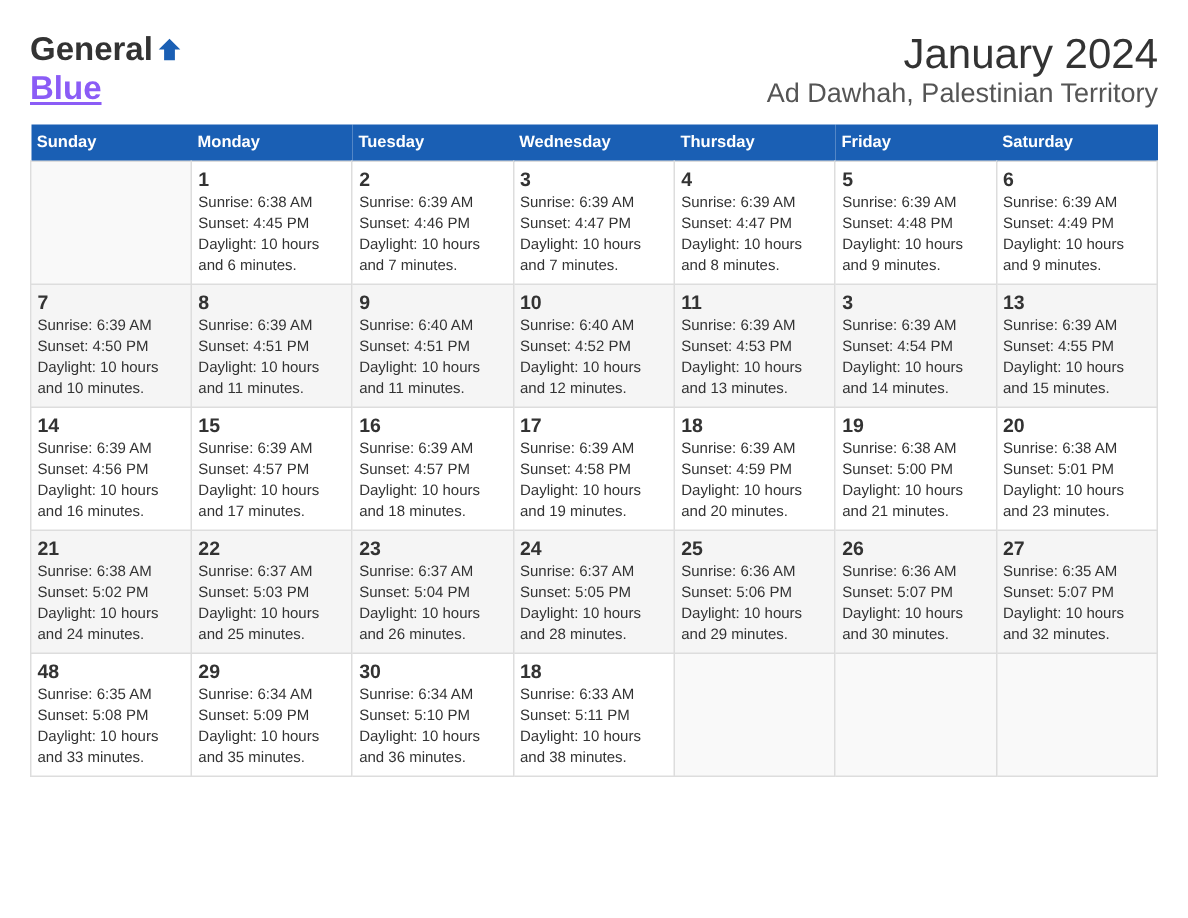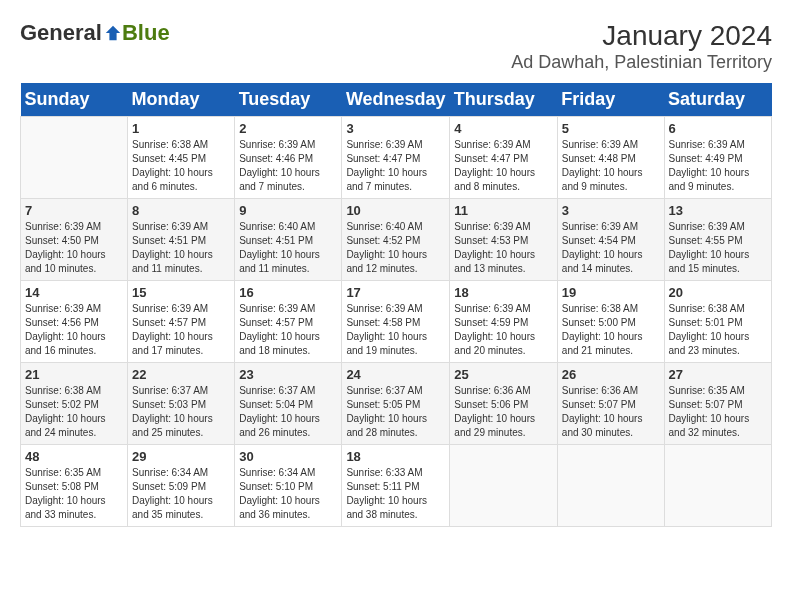--- a/index.html
+++ b/index.html
@@ -11,36 +11,37 @@
       padding: 20px;
     }
     .header {
       display: flex;
       justify-content: space-between;
       align-items: flex-start;
       margin-bottom: 10px;
     }
     .logo {
       display: flex;
-      flex-direction: row;
+      flex-direction: column;
       align-items: flex-start;
     }
     .logo-text {
       display: flex;
       align-items: center;
     }
     .logo-general {
       font-size: 22px;
       font-weight: bold;
       color: #333;
     }
     .logo-blue {
       font-size: 22px;
       font-weight: bold;
-      color: #4d7c0f;
+      color: #8b5cf6;
+      text-decoration: underline;
     }
     .logo-icon {
       width: 18px;
       height: 18px;
       margin-left: 2px;
     }
     .title-section {
       text-align: right;
     }
     .month-title {
@@ -55,21 +56,21 @@
     table {
       width: 100%;
       border-collapse: collapse;
       font-size: 11px;
     }
     th {
       background-color: #1a5fb4;
       color: white;
       padding: 6px 4px;
       text-align: left;
-      font-size: 18px;
+      font-size: 11px;
       font-weight: bold;
     }
     td {
       border: 1px solid #ddd;
       vertical-align: top;
       padding: 4px;
       width: 108px;
       min-height: 80px;
       color: #333;
     }

